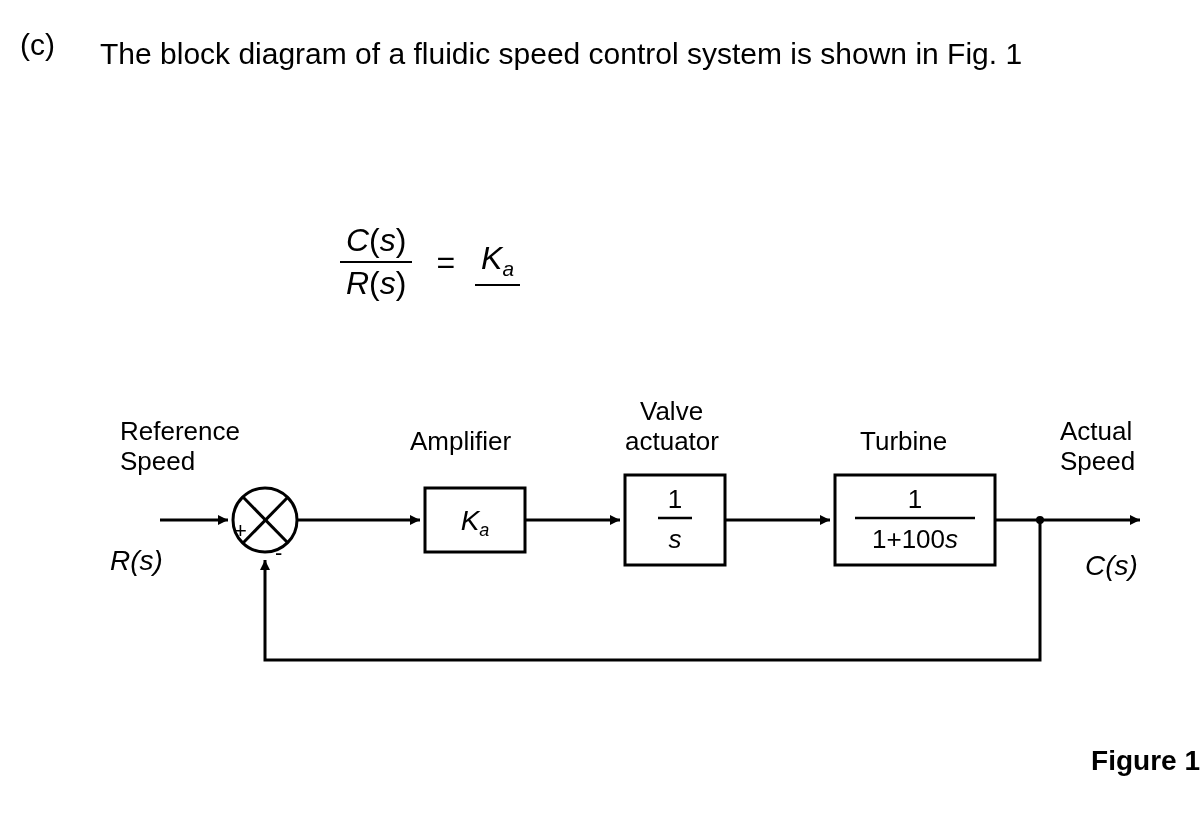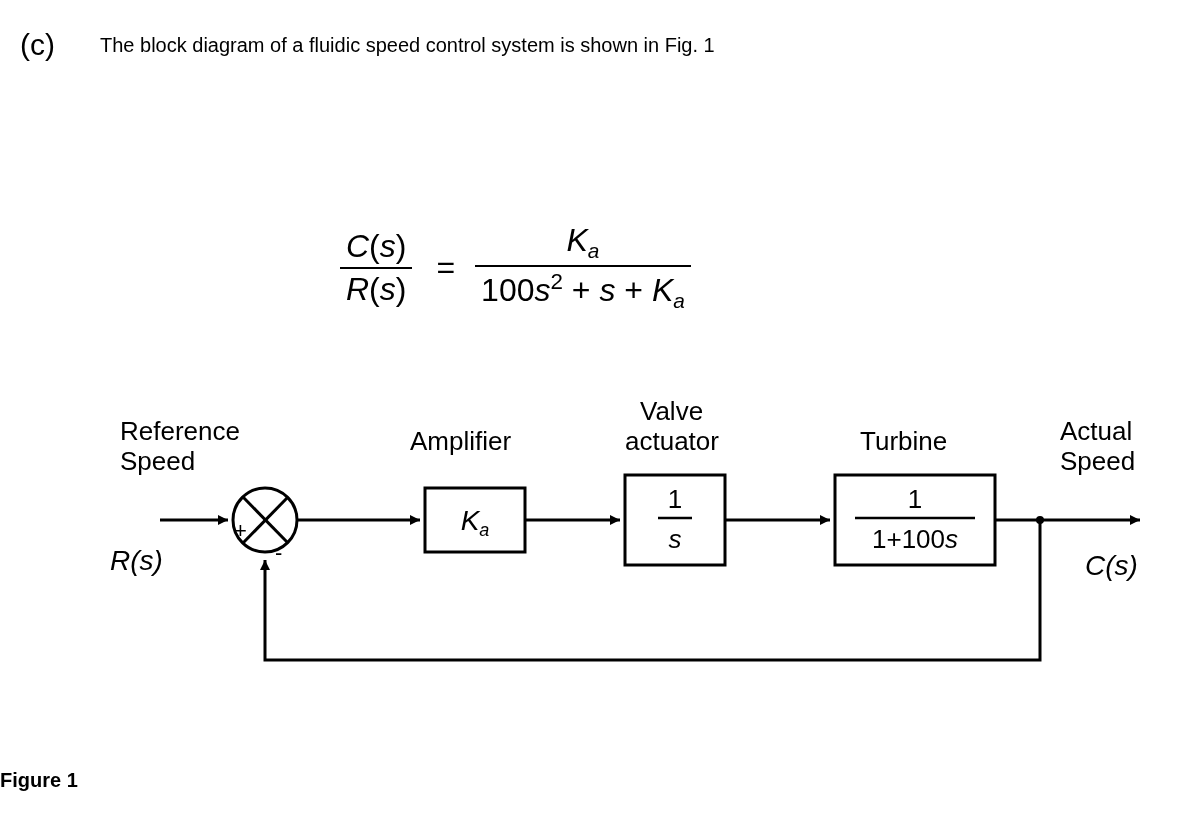--- a/index.html
+++ b/index.html
@@ -20,21 +20,21 @@
     position: absolute;
     left: 20px;
     top: 28px;
     font-size: 30px;
   }
   .body-text {
     position: absolute;
     left: 100px;
     top: 28px;
     width: 1060px;
-    font-size: 20px;
+    font-size: 30px;
     line-height: 1.7;
   }
   .body-text .line1, .body-text .line2, .body-text .line3 {
     display: block;
   }
 
   
   .equation {
     position: absolute;
     left: 340px;
@@ -85,24 +85,23 @@
   .sig-label {
     font-size: 28px;
     font-family: Arial, Helvetica, sans-serif;
     font-style: italic;
   }
   .fig-caption {
     position: absolute;
     left: 0;
     right: 0;
     top: 745px;
-    text-align: left;
-    font-size: 20px;
+    text-align: right;
+    font-size: 28px;
     font-weight: bold;
-    margin-top: 24px;
   }
 </style>
 </head>
 <body>
 
 <div class="page">
 
   <div class="part-label">(c)</div>
 
   <div class="body-text">
@@ -112,21 +111,20 @@
   <div class="equation">
     <span class="frac">
       <span class="num"><span style="font-style:italic">C</span><span class="upright">(</span><span style="font-style:italic">s</span><span class="upright">)</span></span>
       <span class="bar"></span>
       <span class="den"><span style="font-style:italic">R</span><span class="upright">(</span><span style="font-style:italic">s</span><span class="upright">)</span></span>
     </span>
     <span class="eq-equals">=</span>
     <span class="frac">
       <span class="num"><span style="font-style:italic">K</span><sub>a</sub></span>
       <span class="bar"></span>
-      <span class="den"><span class="upright">100</span><span style="font-style:italic">s</span><sup class="upright">2</sup> <span class="upright">+</span> <span style="font-style:italic">s</span> <span class="upright">+</span> <span style="font-style:italic">K</span><sub>a</sub></span>
     </span>
   </div>
 
   <div class="diagram">
     <svg viewBox="0 0 1060 360">
       <defs>
         <marker id="arrow" markerWidth="12" markerHeight="12" refX="10" refY="5" orient="auto" markerUnits="userSpaceOnUse">
           <path d="M0,0 L10,5 L0,10 Z" fill="#000"></path>
         </marker>
       </defs>

